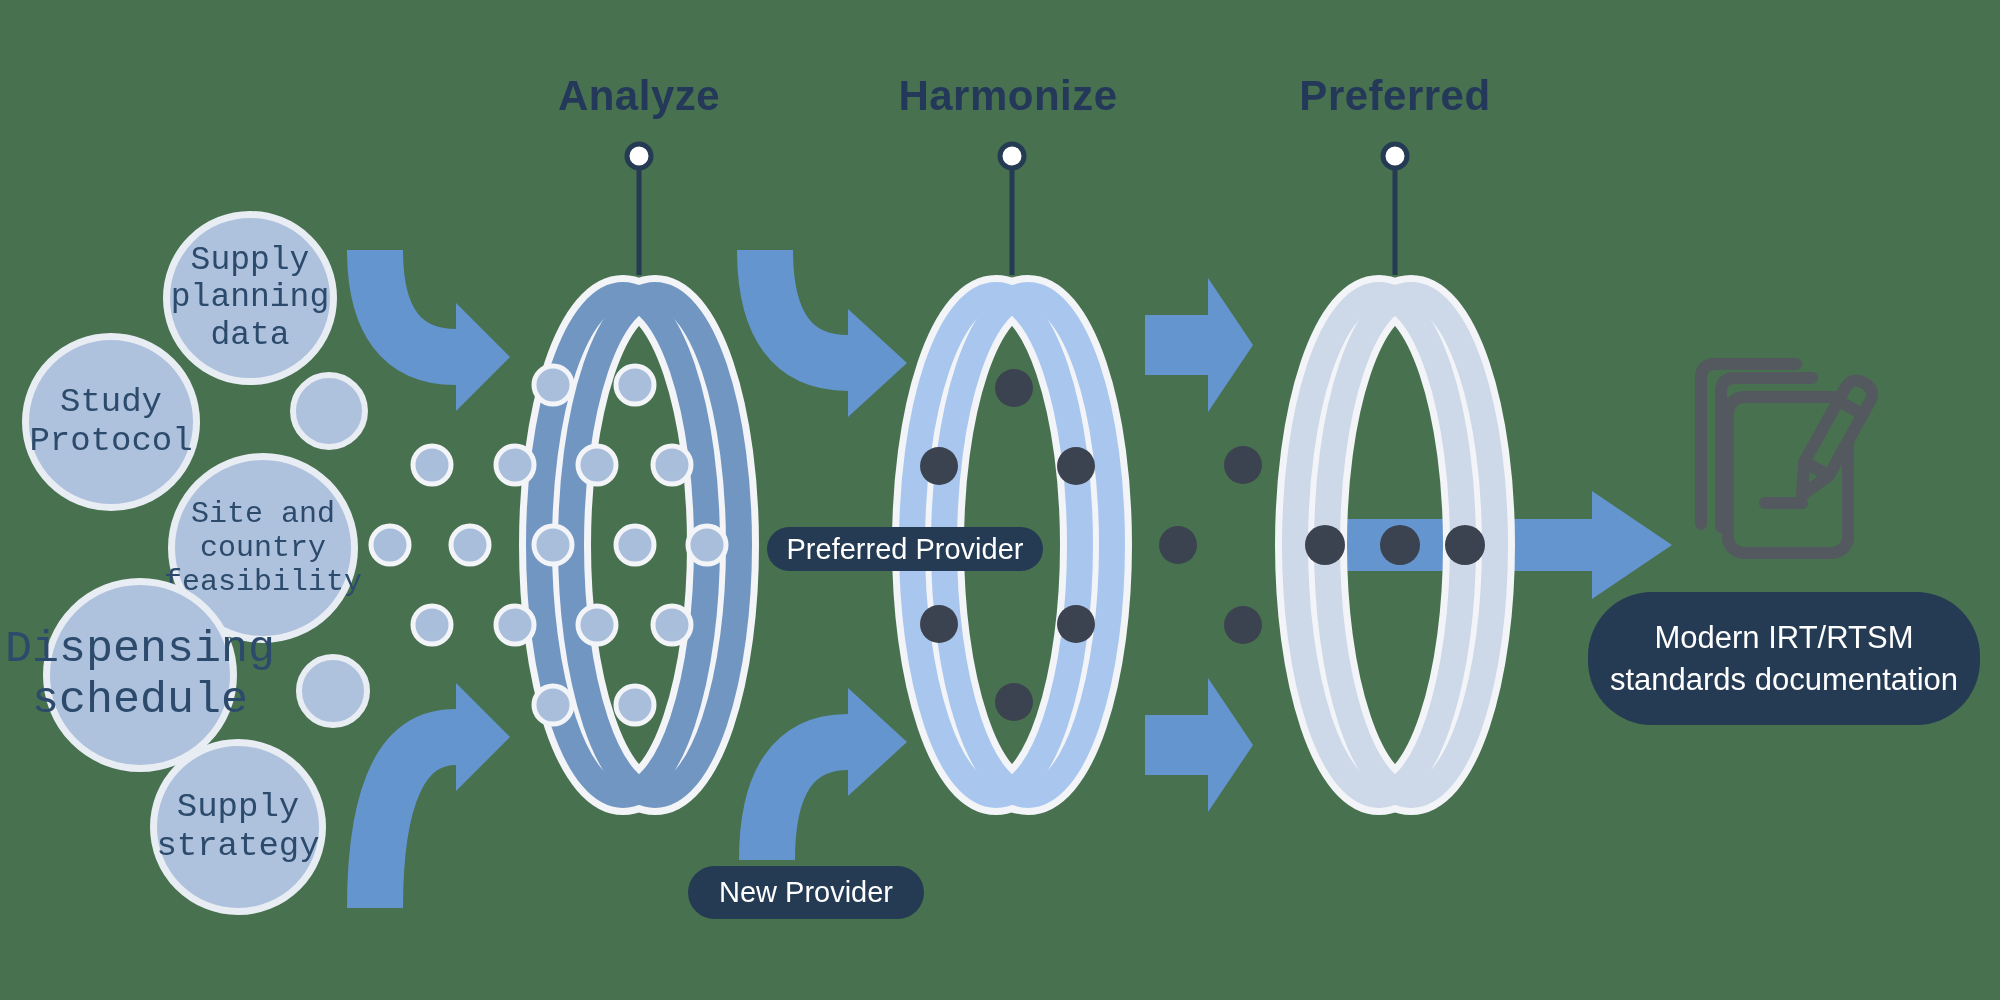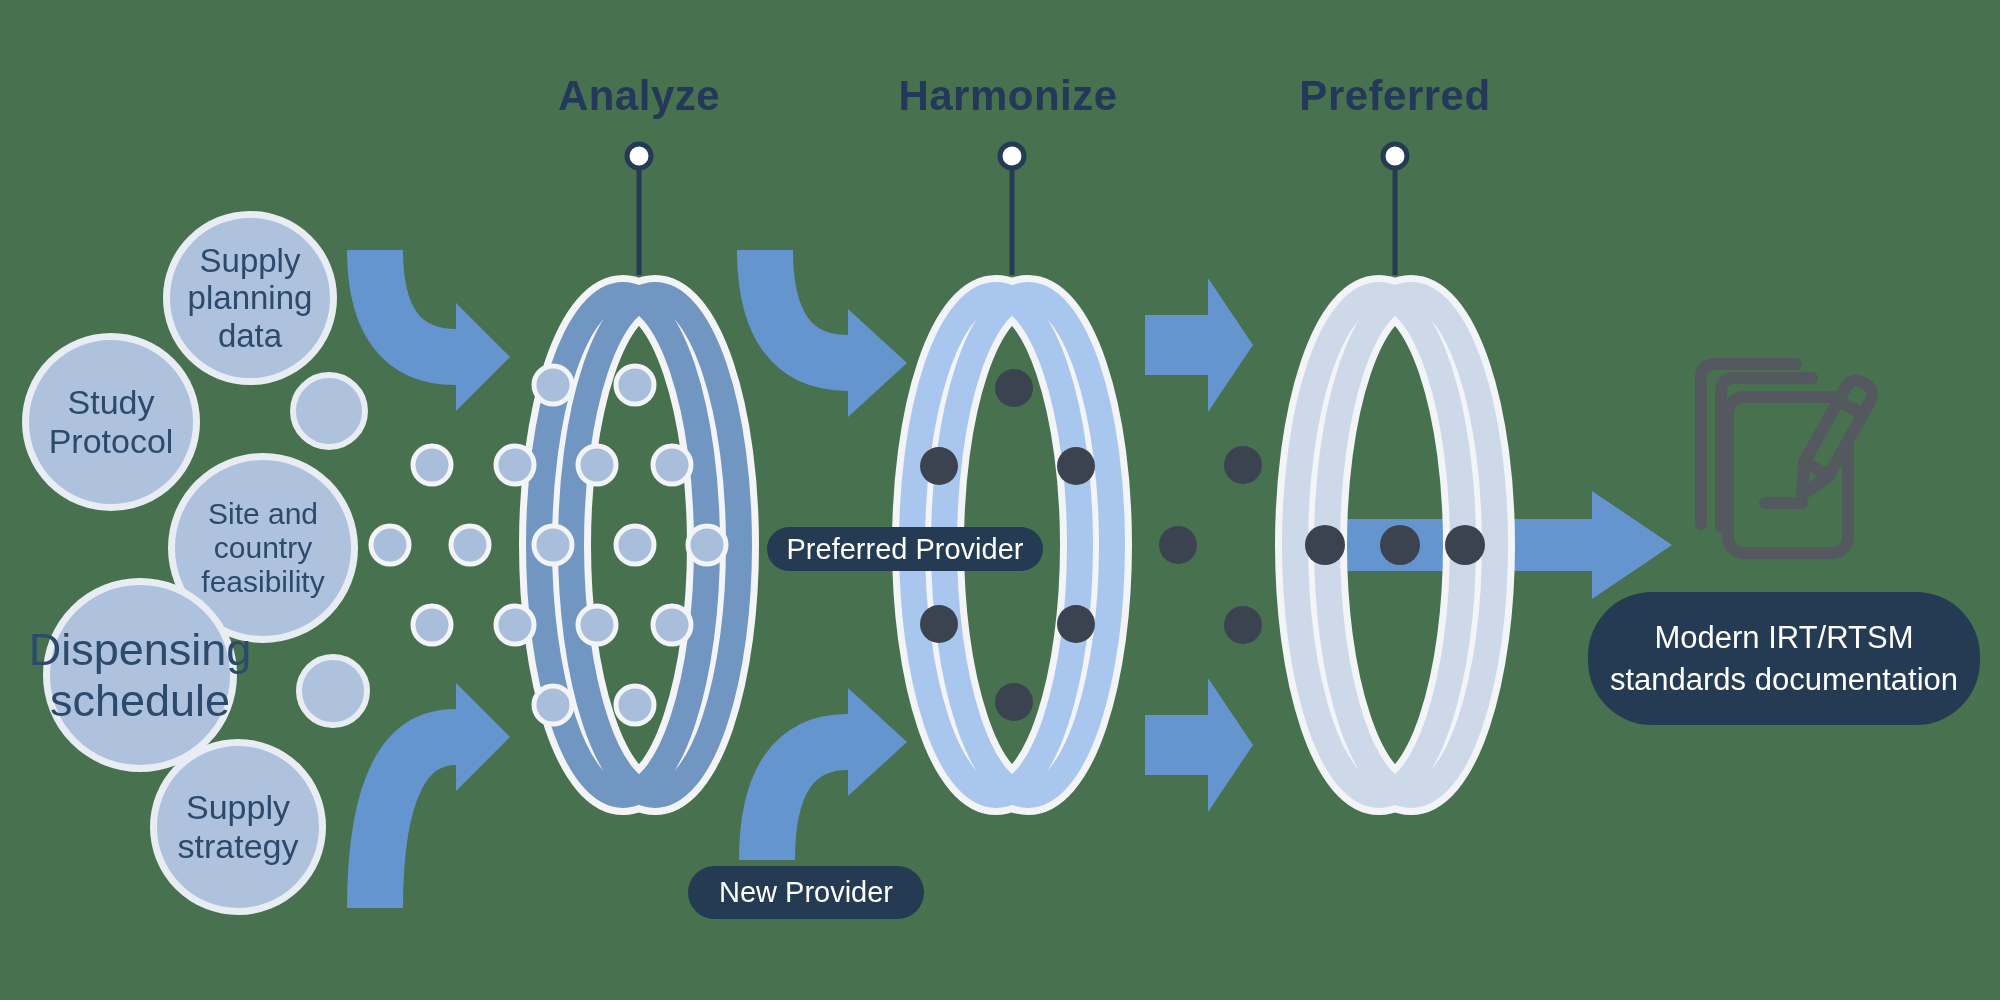--- a/index.html
+++ b/index.html
@@ -15,21 +15,21 @@
   #canvas{position:relative;width:2000px;height:1000px;background:var(--background);overflow:hidden;padding-left:24px;}
   #diagram-svg{position:absolute;left:0;top:0;width:2000px;height:1000px;}
 
   .stage-label{position:absolute;top:72px;transform:translateX(-50%);
     font-size:42px;font-weight:700;letter-spacing:.5px;color:var(--label_text);white-space:nowrap;}
   #stage-label-analyze{left:639px;} #stage-label-harmonize{left:964px;margin-left:44px;} #stage-label-streamline{left:1395px;}
 
   .bubble{position:absolute;border-radius:50%;background:var(--bubble_fill);
     border:7px solid var(--bubble_border);display:flex;flex-direction:column;
     align-items:center;justify-content:center;text-align:center;
-    color:var(--bubble_text);font-weight:500;line-height:1.14;}
+    color:var(--bubble_text);font-weight:500;line-height:1.14;font-family:Liberation Mono, monospace;}
   .bubble span{display:block;}
   #bubble-supply-planning{left:163px;top:211px;width:174px;height:174px;font-size:33px;}
   #bubble-study-protocol{left:22px;top:333px;width:178px;height:178px;font-size:34px;align-items:center;}
   #bubble-site-country{left:168px;top:453px;width:190px;height:190px;font-size:30px;}
   #bubble-dispensing{left:43px;top:578px;width:194px;height:194px;font-size:45px;align-items:center;}
   #bubble-supply-strategy{left:150px;top:739px;width:176px;height:176px;font-size:34px;}
 
   .pill{position:absolute;background:var(--navy);color:var(--pill_text);
     display:flex;align-items:center;justify-content:center;text-align:center;
     white-space:nowrap;font-weight:500;}

